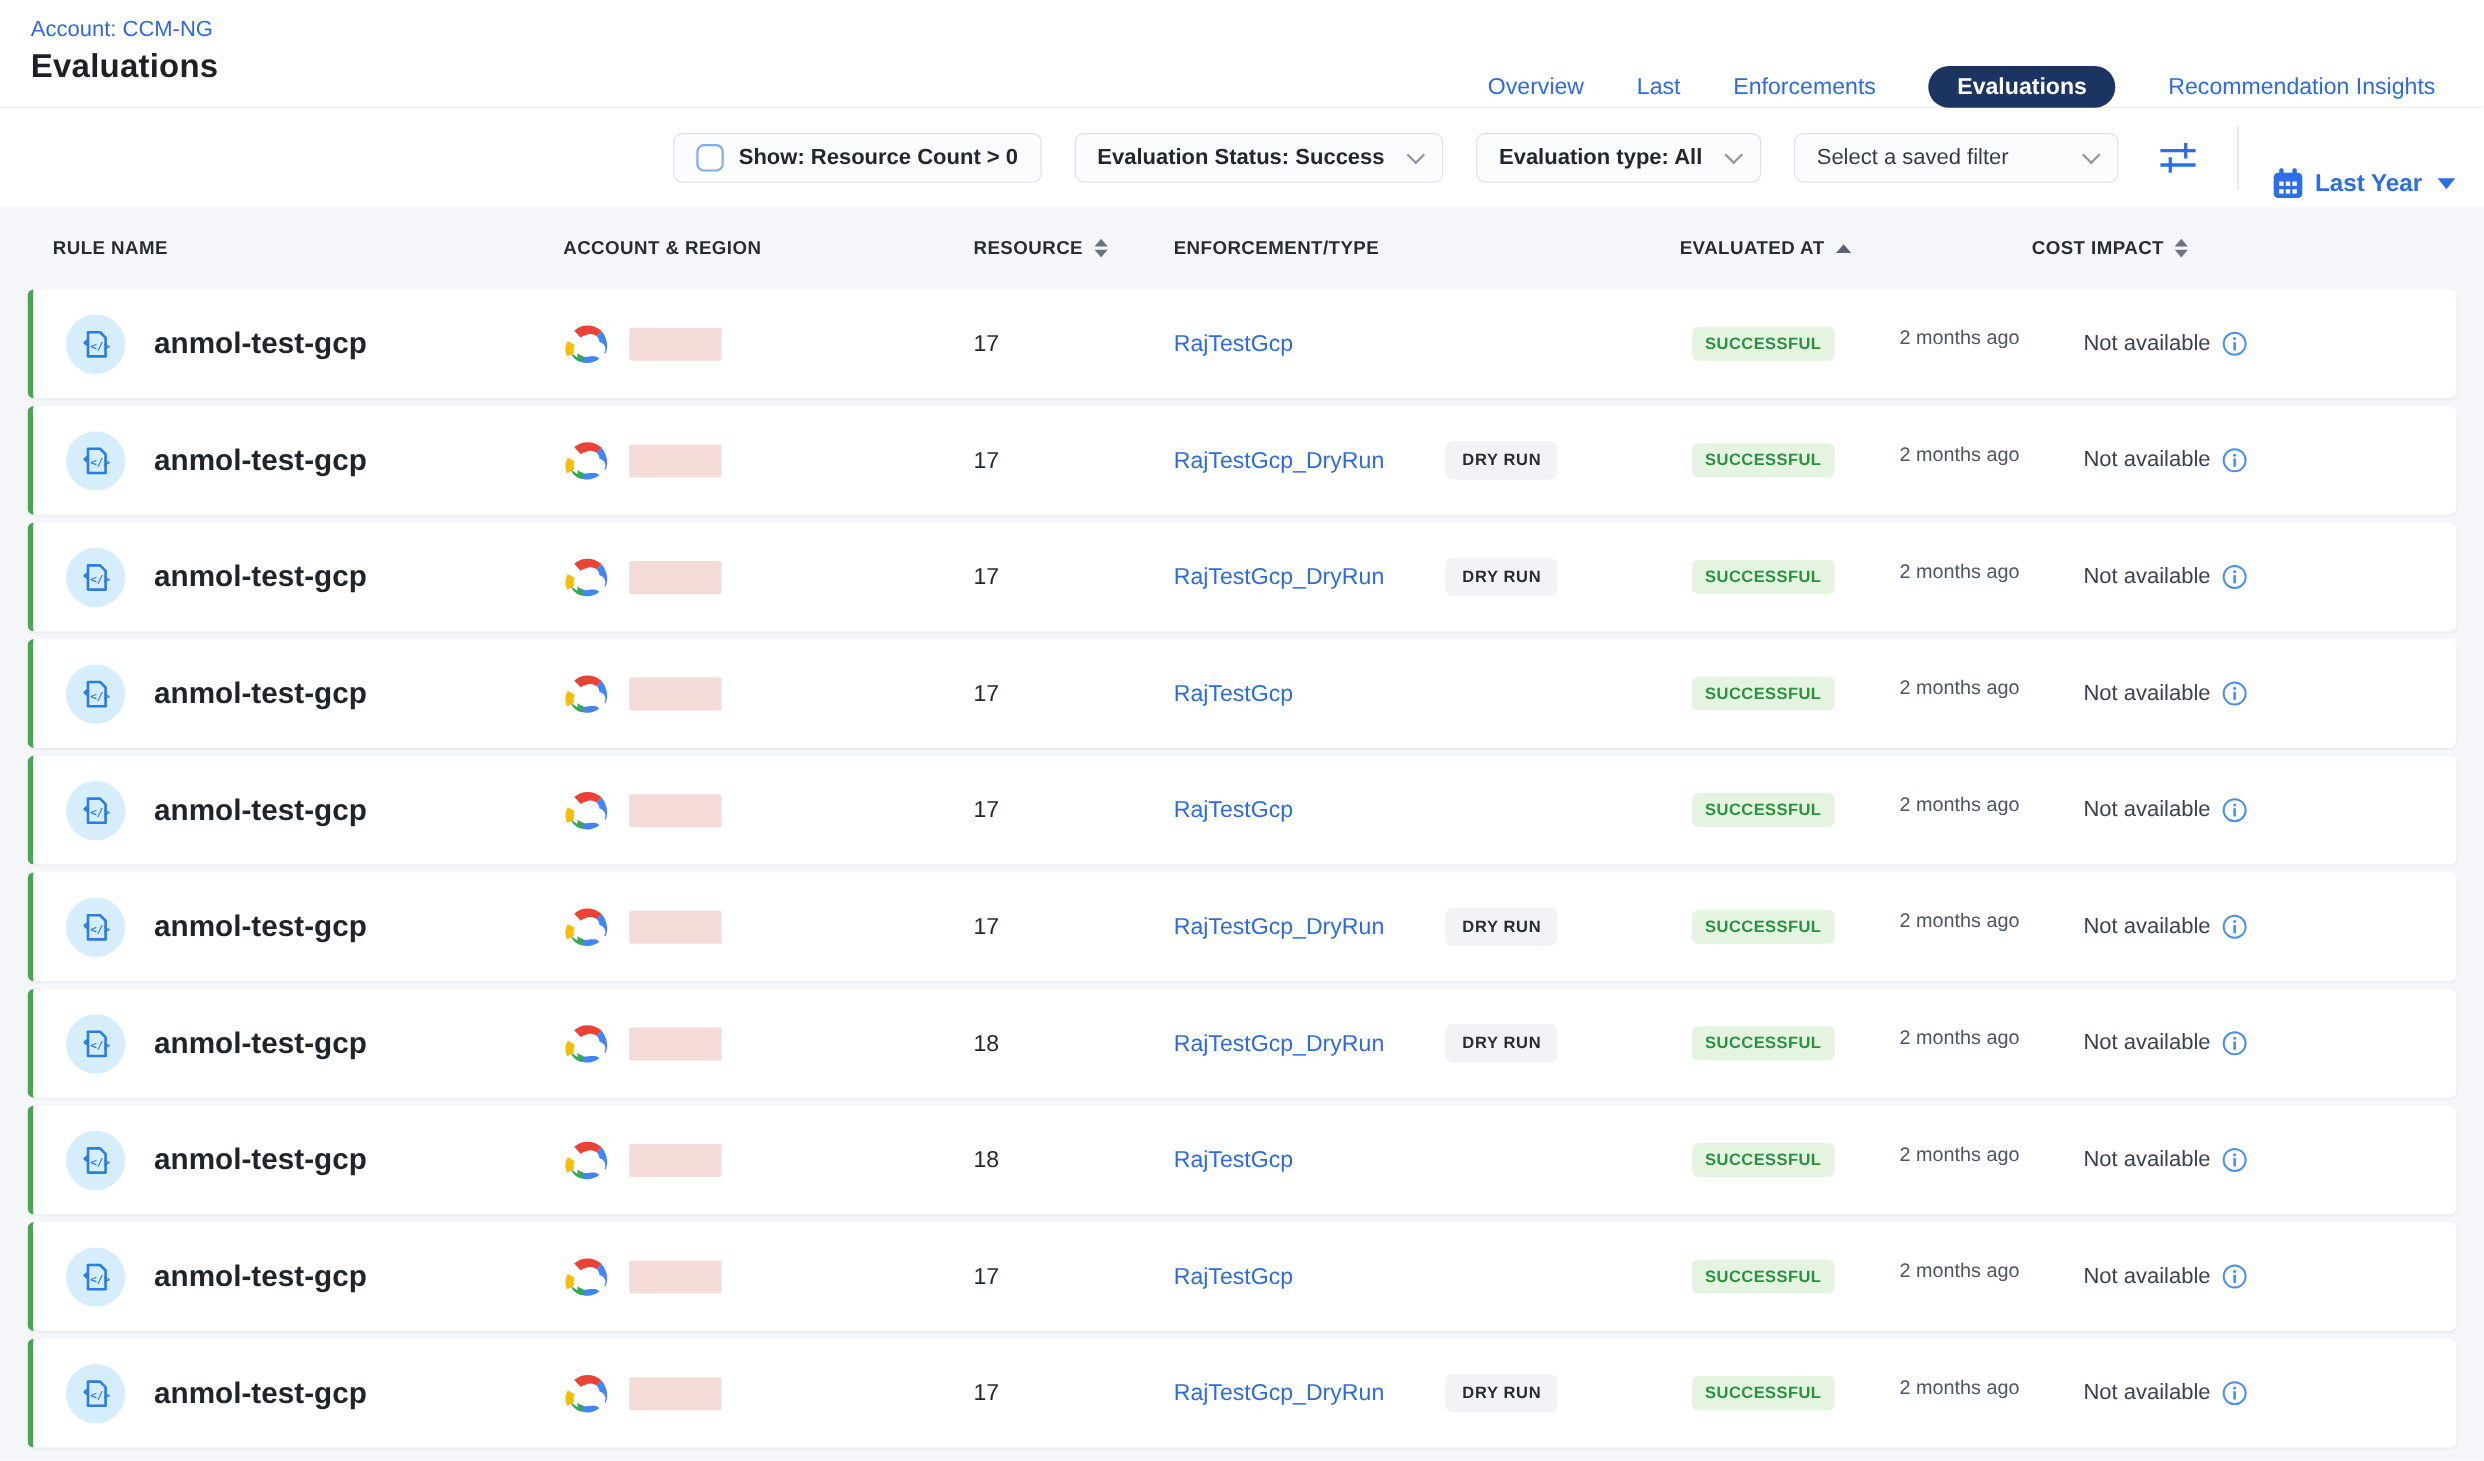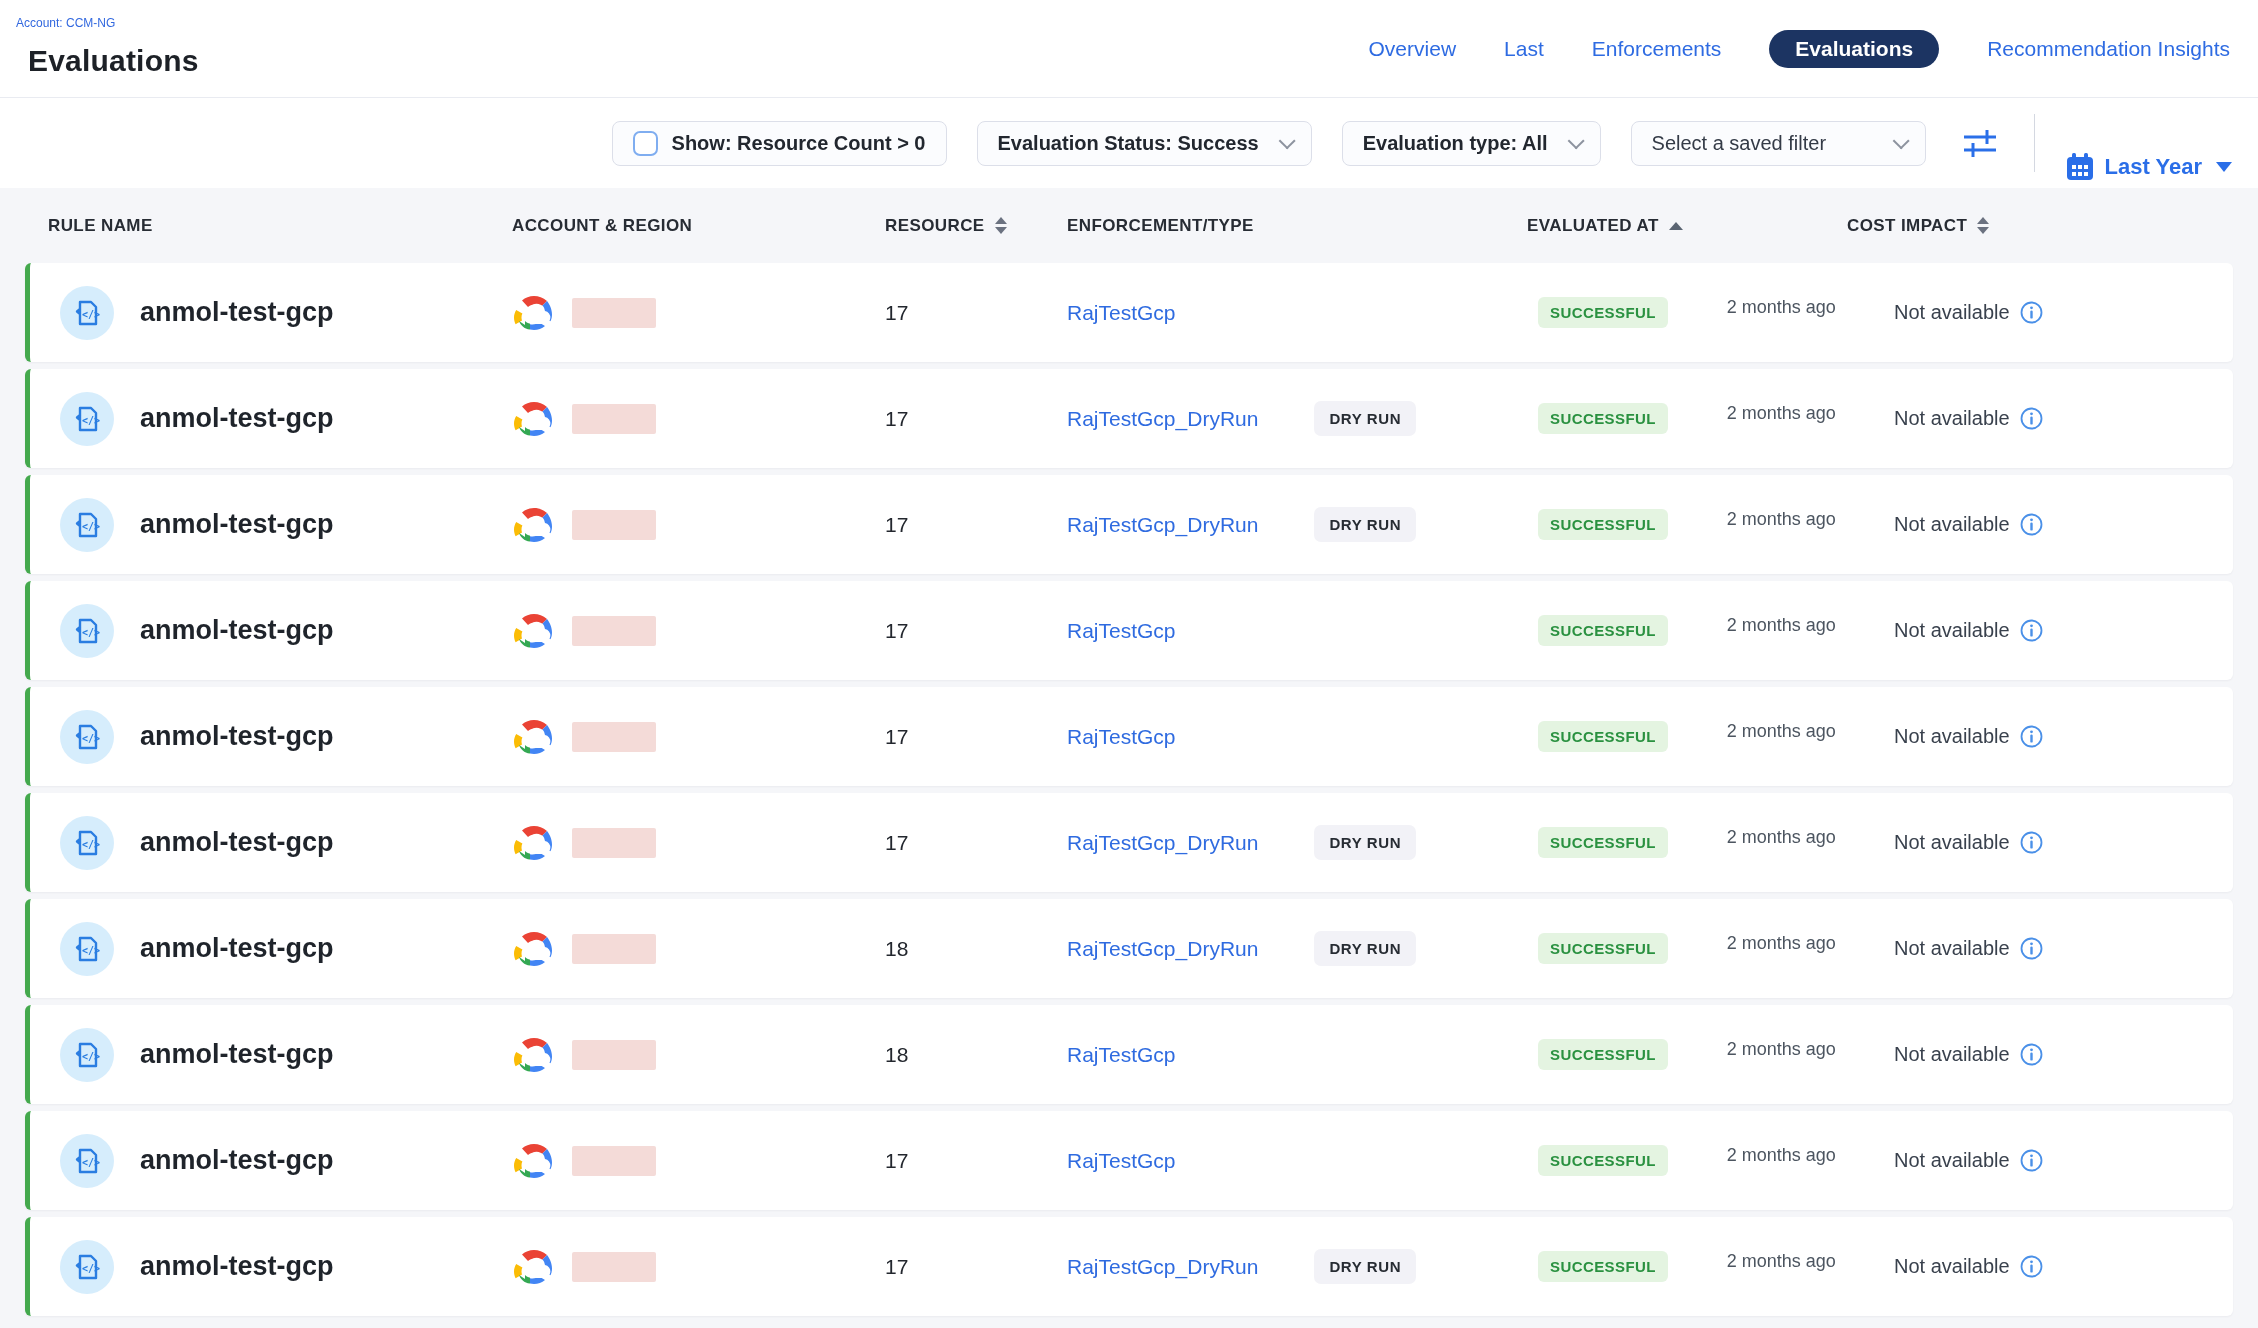--- a/index.html
+++ b/index.html
@@ -1,24 +1,24 @@
 <!DOCTYPE html>
 <html><head>
 <meta charset="utf-8">
 <style>
   * { margin:0; padding:0; box-sizing:border-box; }
   html,body { width:2258px; height:1328px; overflow:hidden; background:#ffffff;
               font-family:"Liberation Sans", sans-serif; color:#22262e; }
 
   
   .page-header { position:relative; height:98px; background:#fff; border-bottom:1px solid #e9ebf1; }
-  .breadcrumb { position:absolute; left:16px; top:16px; font-size:12px; color:#3268df; cursor:pointer; }
+  .breadcrumb { position:absolute; left:28px; top:16px; font-size:20px; color:#3268df; cursor:pointer; }
   .page-title { position:absolute; left:28px; top:44px; font-size:30px; font-weight:700; color:#1d2127; letter-spacing:.2px; }
 
-  .top-nav { position:absolute; right:28px; top:0; height:98px; display:flex; align-items:flex-start; gap:48px; padding-top:30px; }
+  .top-nav { position:absolute; right:44px; top:0; height:98px; display:flex; align-items:flex-end; gap:48px; padding-top:30px; }
   .nav-link { font-size:21px; font-weight:500; color:#2e6be2; text-decoration:none; cursor:pointer; line-height:38px; white-space:nowrap; }
   .nav-link.active { background:#1c3462; color:#ffffff; border-radius:999px; padding:0 26px; font-weight:600; }
 
   
   .filter-bar { height:90px; background:#fff; display:flex; align-items:center; justify-content:flex-end; gap:30px; padding-right:26px; }
   .filter-chip { display:flex; align-items:center; gap:14px; height:45px; padding:0 20px; background:#fbfcfe;
                  border:1px solid #dcdfe9; border-radius:8px; font-size:20px; font-weight:600; color:#22272f; cursor:pointer; white-space:nowrap; }
   .checkbox { width:25px; height:25px; border:2px solid #7fadf0; border-radius:7px; background:#fff; display:inline-block; }
   .chevron { width:12px; height:12px; border-right:2px solid #8d939f; border-bottom:2px solid #8d939f;
              transform:rotate(45deg) translateY(-3px); display:inline-block; margin-left:6px; }

